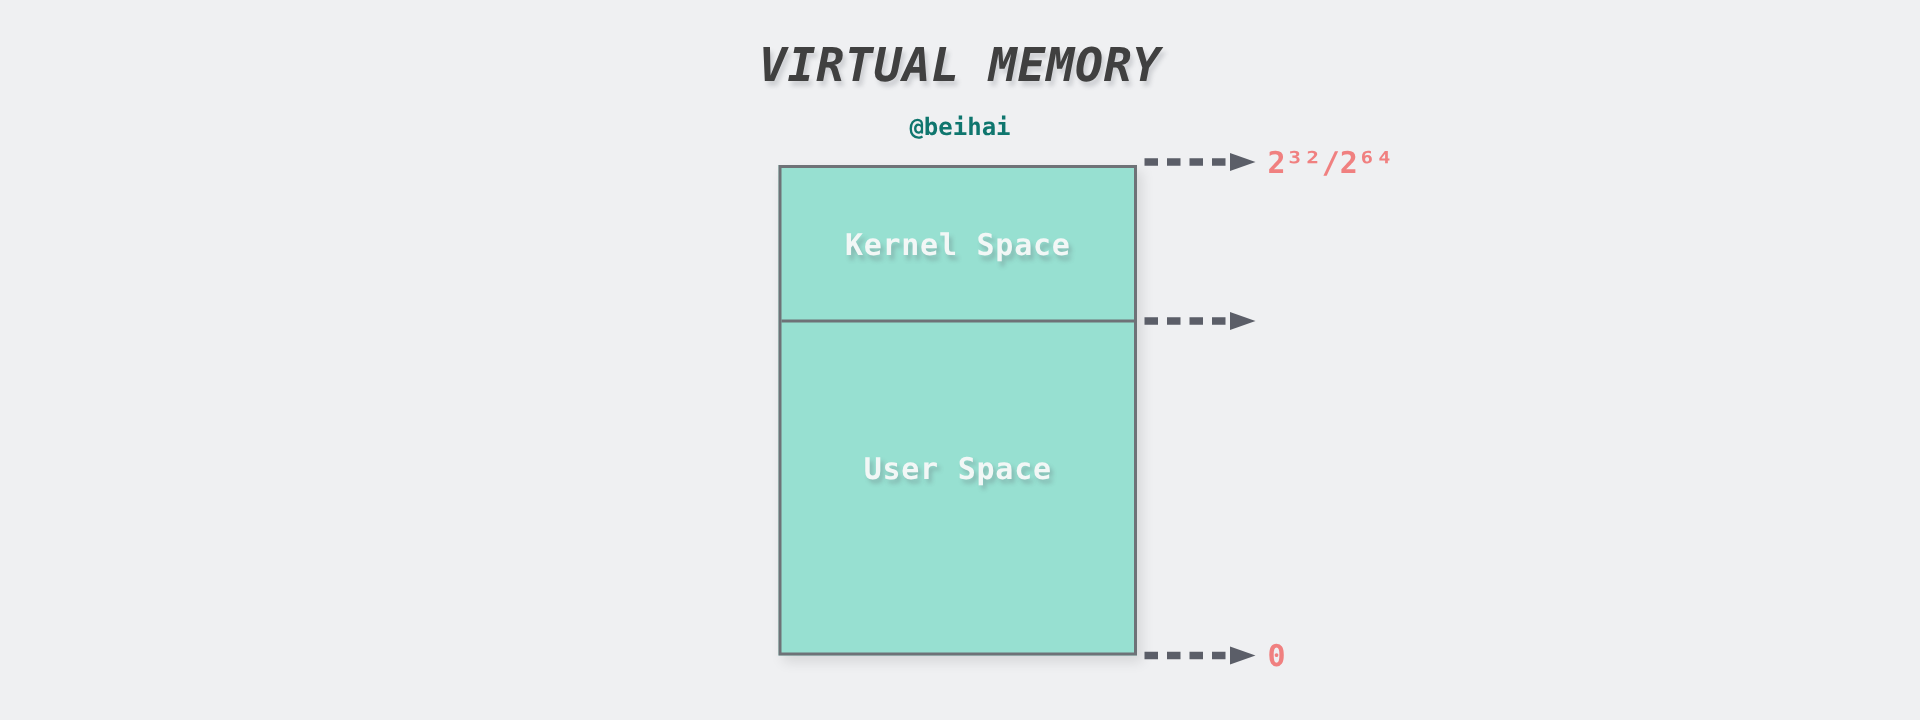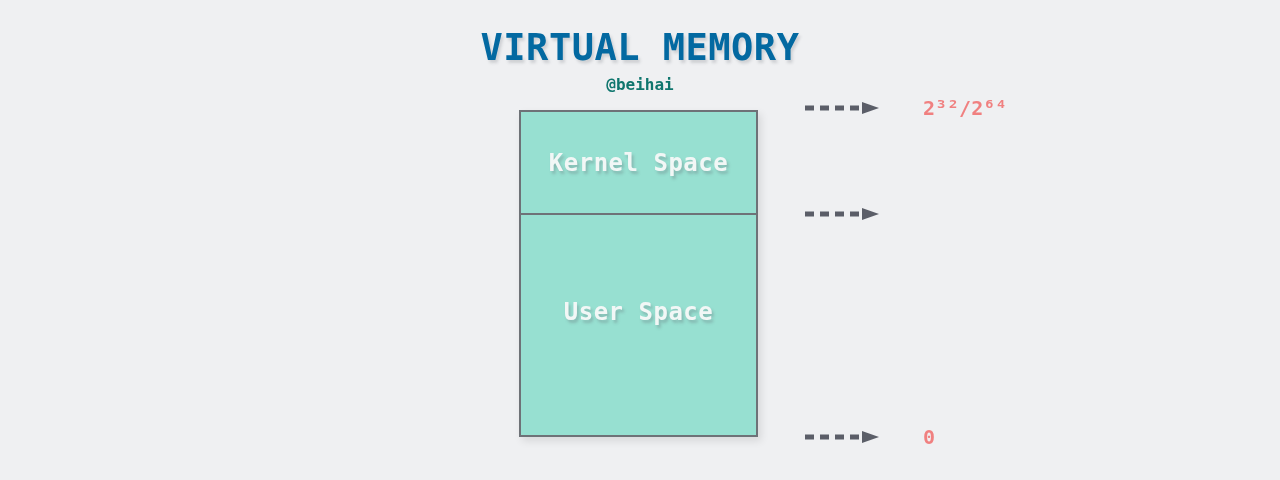--- a/index.html
+++ b/index.html
@@ -14,25 +14,26 @@
     height: 480px;
     background: #eff0f2;
     overflow: hidden;
   }
   .title {
     position: absolute;
     top: 26px;
     left: 0;
     width: 1280px;
     text-align: center;
-    font-size: 37px;
+    font-size: 31px;
     font-weight: bold;
-    color: #0369a1;
+    color: #404040;
     letter-spacing: 0.5px;
     text-shadow: 2px 3px 3px rgba(93,97,107,0.22);
+    font-style: italic;
   }
   .subtitle {
     position: absolute;
     top: 75px;
     left: 0;
     width: 1280px;
     text-align: center;
     font-size: 16px;
     font-weight: bold;
     color: #0f766e;
@@ -48,41 +49,40 @@
     border: 2px solid #6e7277;
     box-shadow: 3px 4px 8px rgba(0,0,0,0.10);
     display: flex;
     flex-direction: column;
   }
   .segment {
     display: flex;
     align-items: center;
     justify-content: center;
     color: #f2f7f6;
-    font-size: 24px;
+    font-size: 20px;
     font-weight: bold;
     text-shadow: 2px 3px 3px rgba(90,94,104,0.30);
     letter-spacing: 0.5px;
   }
   .segment.kernel {
     height: 101px;
     flex: 0 0 auto;
     border-bottom: 2px solid #6e7277;
   }
   .segment.user {
     flex: 1 1 auto;
     padding-bottom: 26px;
   }
   .marker-row {
     position: absolute;
-    left: 804px;
+    left: 762px;
     height: 24px;
     display: flex;
     align-items: center;
-    gap: 36px;
   }
   .marker-row .arrow {
     flex: 0 0 auto;
     display: block;
   }
   .marker-label {
     margin-left: 7px;
     color: #f08080;
     font-size: 20px;
     font-weight: bold;

